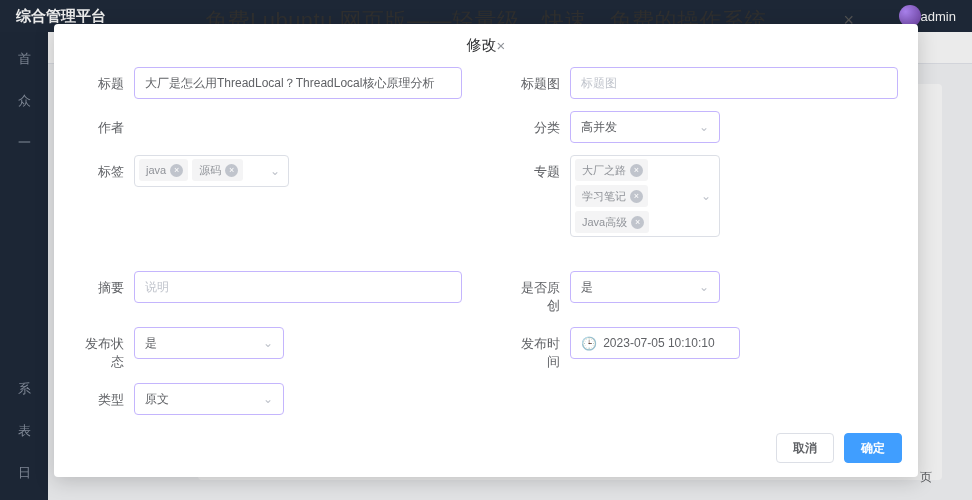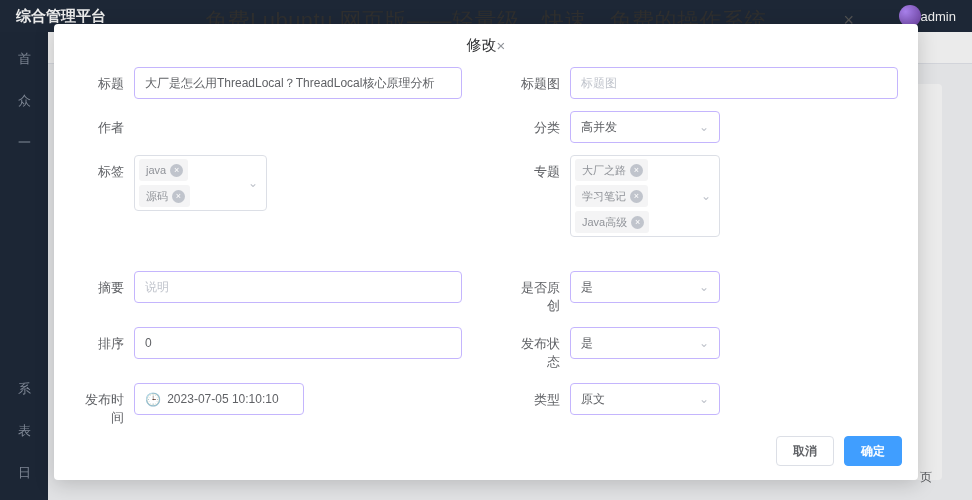--- a/index.html
+++ b/index.html
@@ -119,21 +119,21 @@
 .tagbox {
   min-height: 32px;
   border: 1px solid #dcdfe6;
   border-radius: 4px;
   padding: 3px 24px 3px 4px;
   display: flex; flex-wrap: wrap; gap: 4px;
   position: relative;
   background:#fff;
 }
 .tagbox .chev { position:absolute; right:8px; top: 50%; transform:translateY(-50%); }
-.tagbox.narrow { width: 133px; }
+.tagbox.narrow { width: 155px; }
 .tag {
   display: inline-flex; align-items: center;
   background: #f4f4f5; color: #909399;
   font-size: 11px; height: 22px; padding: 0 5px 0 7px;
   border-radius: 3px; gap: 4px;
 }
 .tag .x {
   width: 13px; height: 13px; border-radius: 50%;
   background: #c0c4cc; color:#fff; font-size:9px;
   display:flex; align-items:center; justify-content:center;
@@ -273,26 +273,20 @@
         </div>
         <div class="form-row spacer-big">
           <div class="label">是否原创</div>
           <div class="control select" style="width:150px;flex:0 0 150px">
             <span class="sel-val">是</span>
             <span class="chev">⌄</span>
           </div>
         </div>
 
         <div class="form-row">
-          <div class="label">排序</div>
-          <div class="control input">
-            <input value="0" style="">
-          </div>
-        </div>
-        <div class="form-row">
           <div class="label">发布状态</div>
           <div class="control select" style="width:150px;flex:0 0 150px">
             <span class="sel-val">是</span>
             <span class="chev">⌄</span>
           </div>
         </div>
 
         <div class="form-row">
           <div class="label">发布时间</div>
           <div class="control">

